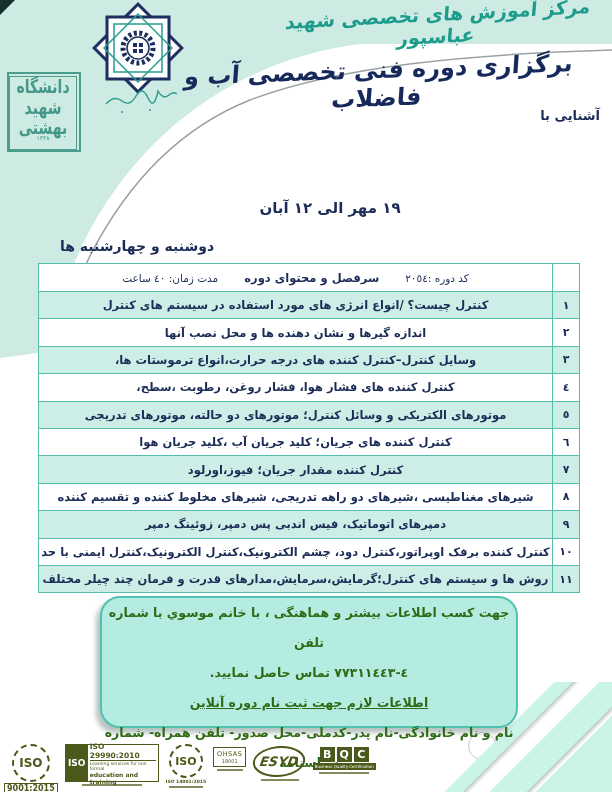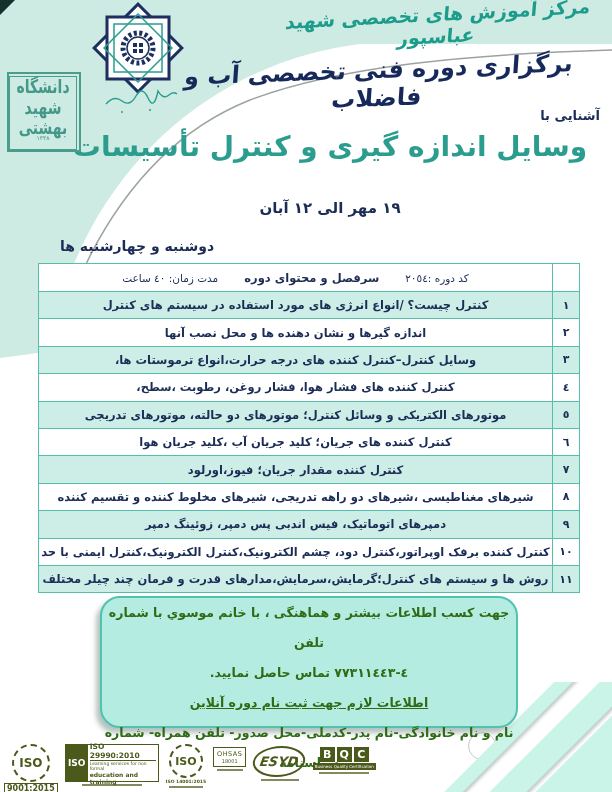--- a/index.html
+++ b/index.html
@@ -128,21 +128,20 @@
         <div>شهید بهشتی</div>
       </div>
       <div class="uni-year">١٣٣٨</div>
     </div>
   </div>
 
   <div class="org-callig">مرکز آموزش های تخصصی شهید عباسپور</div>
   <div class="course-callig">برگزاری دوره فنی تخصصی آب و فاضلاب</div>
 
   <div class="intro-line">آشنایی با</div>
-  <div class="main-title">وسایل اندازه گیری و کنترل تأسیسات</div>
   <div class="date-line">١٩ مهر الی ١٢ آبان</div>
   <div class="days-line">دوشنبه و چهارشنبه ها</div>
 
   <div class="course-table">
     <div class="t-head">
       <div class="t-numcell"></div>
       <div class="t-maincell">
         <span>کد دوره :٢٠٥٤</span>
         <span class="subject">سرفصل و محتوای دوره</span>
         <span>مدت زمان: ٤٠ ساعت</span>

